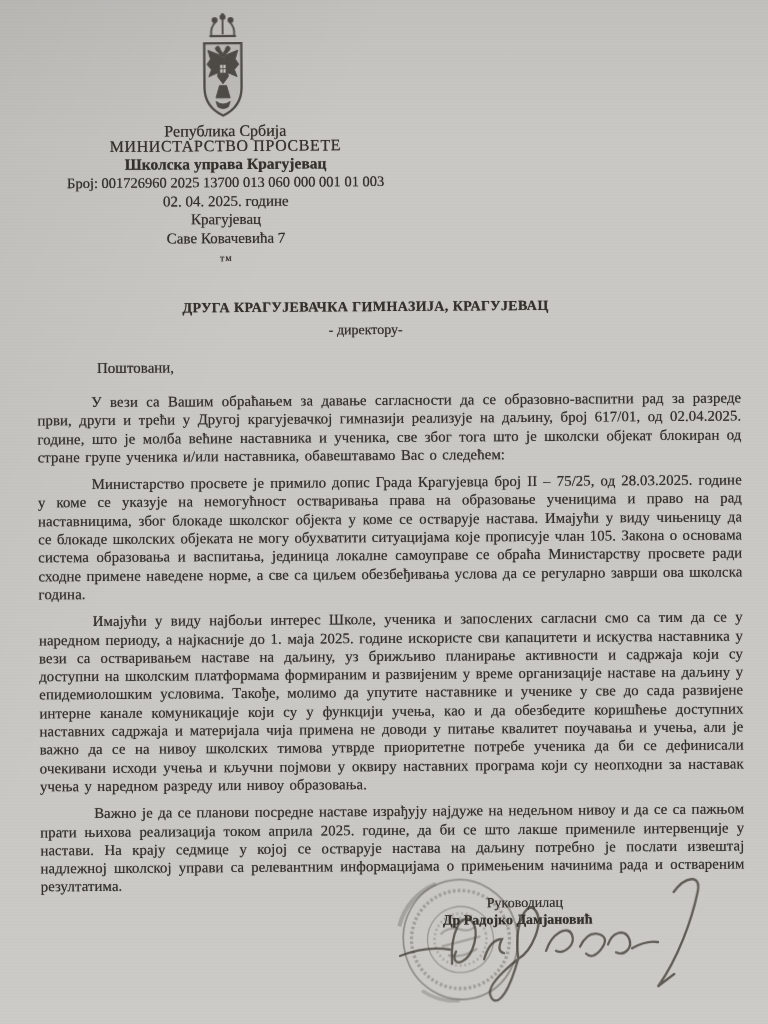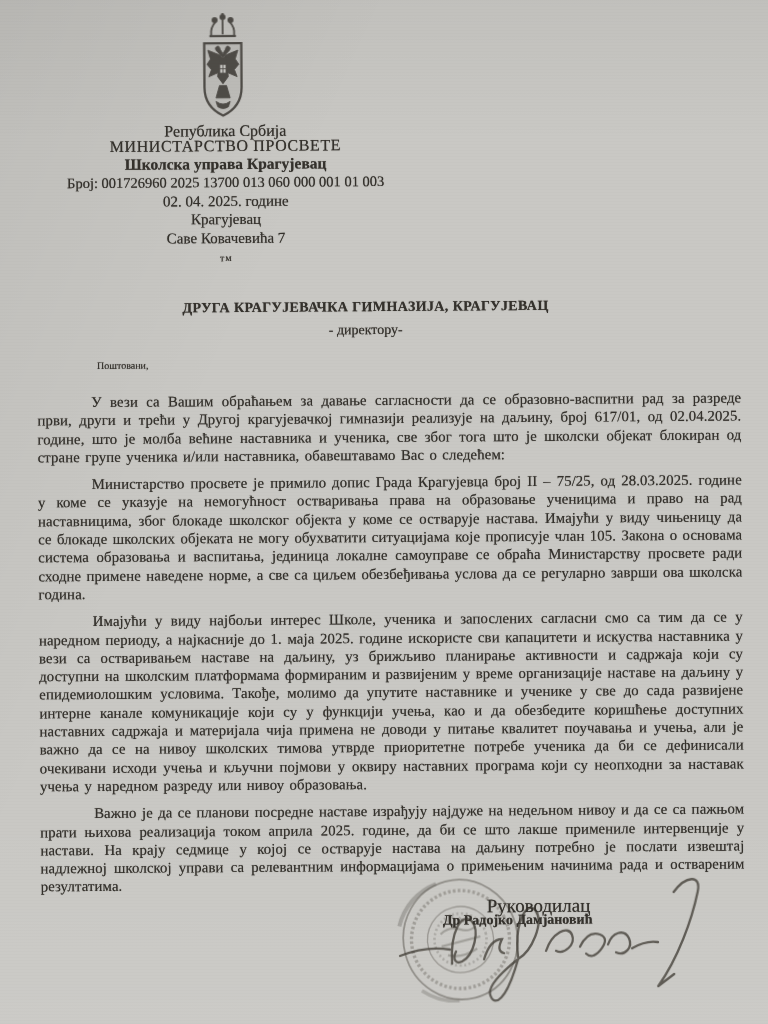--- a/index.html
+++ b/index.html
@@ -27,31 +27,31 @@
   .lh-dept{top:154px;font-size:15.5px;font-weight:700;}
   .lh-number{top:173px;font-size:14.5px;}
   .lh-date{top:192px;font-size:15px;}
   .lh-city{top:210px;font-size:15px;}
   .lh-addr{top:229px;font-size:15px;}
   .lh-tm{top:251px;font-size:10px;letter-spacing:1px;}
   
   .addr-block{position:absolute;left:171px;top:299px;width:392px;text-align:center;}
   .addr-school{font-size:14px;font-weight:700;letter-spacing:.4px;white-space:nowrap;}
   .addr-att{font-size:14px;margin-top:7px;}
-  .salutation{position:absolute;left:98px;top:358px;font-size:10px;}
+  .salutation{position:absolute;left:98px;top:358px;font-size:15px;}
   
   .body-text{position:absolute;left:38px;top:391px;width:704px;}
   .body-text p{
     margin:0 0 9px 0;
     font-size:14.8px;line-height:18.3px;
     text-align:justify;text-indent:54px;
     word-spacing:1.5px;letter-spacing:.1px;
   }
   
-  .sig-role{position:absolute;left:484px;top:896px;font-size:19px;}
+  .sig-role{position:absolute;left:484px;top:896px;font-size:14px;}
   .sig-name{position:absolute;left:440px;top:913px;font-size:14px;font-weight:700;}
   .stamp{position:absolute;left:388px;top:872px;width:140px;height:140px;opacity:.92;filter:blur(.6px);}
   .scrawl{position:absolute;left:383px;top:856px;width:360px;height:175px;filter:blur(.35px);}
 </style>
 </head>
 <body>
 
 <div class="sheet">
 
   <svg class="emblem" viewBox="0 0 60 120" aria-hidden="true">

